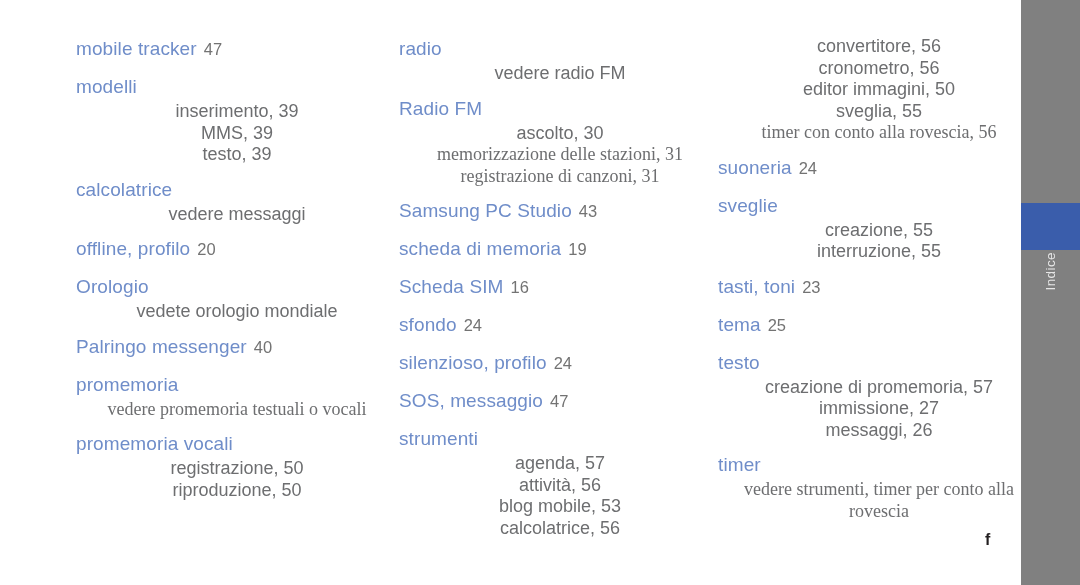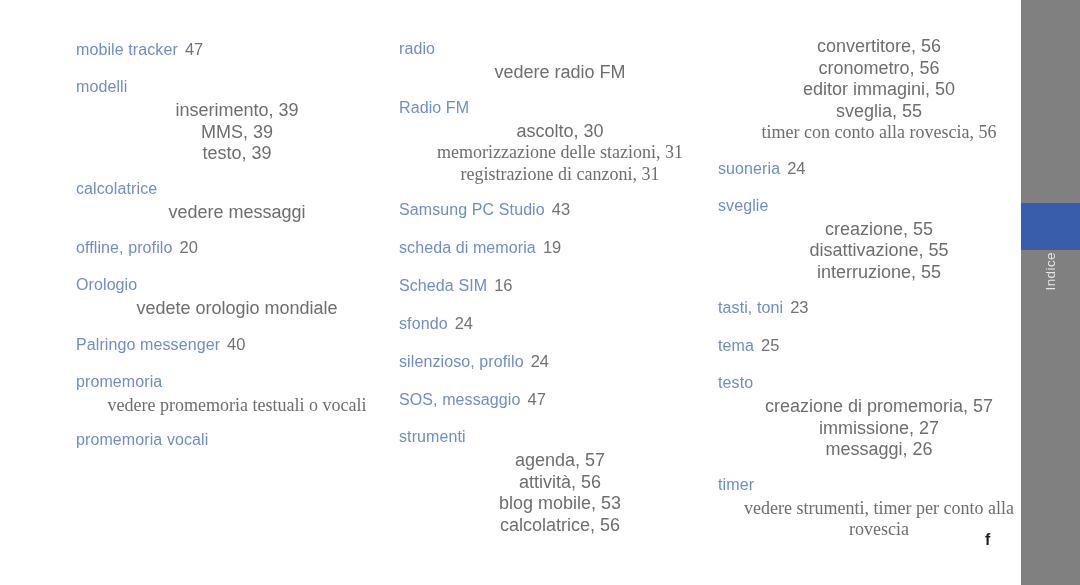--- a/index.html
+++ b/index.html
@@ -48,21 +48,21 @@
     margin-bottom: 11px;
   }
 
   .headword-line {
     display: block;
     white-space: nowrap;
     line-height: 26px;
   }
   .headword {
     color: #6f8dc9;
-    font-size: 16px;
+    font-size: 19px;
     letter-spacing: 0.1px;
   }
   .headword-page {
     color: #737373;
     font-size: 16.5px;
     margin-left: 7px;
   }
 
   .subentries {
     margin: 0;
@@ -166,20 +166,24 @@
           <div class="headword-line"><span class="headword">Palringo messenger</span><span class="headword-page">40</span></div>
         </div>
         <div class="entry-group">
           <div class="headword-line"><span class="headword">promemoria</span></div>
           <ul class="subentries">
             <li class="subentry wrap">vedere promemoria testuali o vocali</li>
           </ul>
         </div>
         <div class="entry-group">
           <div class="headword-line"><span class="headword">promemoria vocali</span></div>
+          <ul class="subentries">
+            <li class="subentry">registrazione,  50</li>
+            <li class="subentry">riproduzione,  50</li>
+          </ul>
         </div>
       </div>
     <div class="index-column" id="column-2">
         <div class="entry-group">
           <div class="headword-line"><span class="headword">radio</span></div>
           <ul class="subentries">
             <li class="subentry">vedere radio FM</li>
           </ul>
         </div>
         <div class="entry-group">
@@ -228,21 +232,20 @@
             <li class="subentry wrap">timer con conto alla rovescia,  56</li>
           </ul>
         </div>
         <div class="entry-group">
           <div class="headword-line"><span class="headword">suoneria</span><span class="headword-page">24</span></div>
         </div>
         <div class="entry-group">
           <div class="headword-line"><span class="headword">sveglie</span></div>
           <ul class="subentries">
             <li class="subentry">creazione,  55</li>
-            <li class="subentry">disattivazione,  55</li>
             <li class="subentry">interruzione,  55</li>
           </ul>
         </div>
         <div class="entry-group">
           <div class="headword-line"><span class="headword">tasti, toni</span><span class="headword-page">23</span></div>
         </div>
         <div class="entry-group">
           <div class="headword-line"><span class="headword">tema</span><span class="headword-page">25</span></div>
         </div>
         <div class="entry-group">

